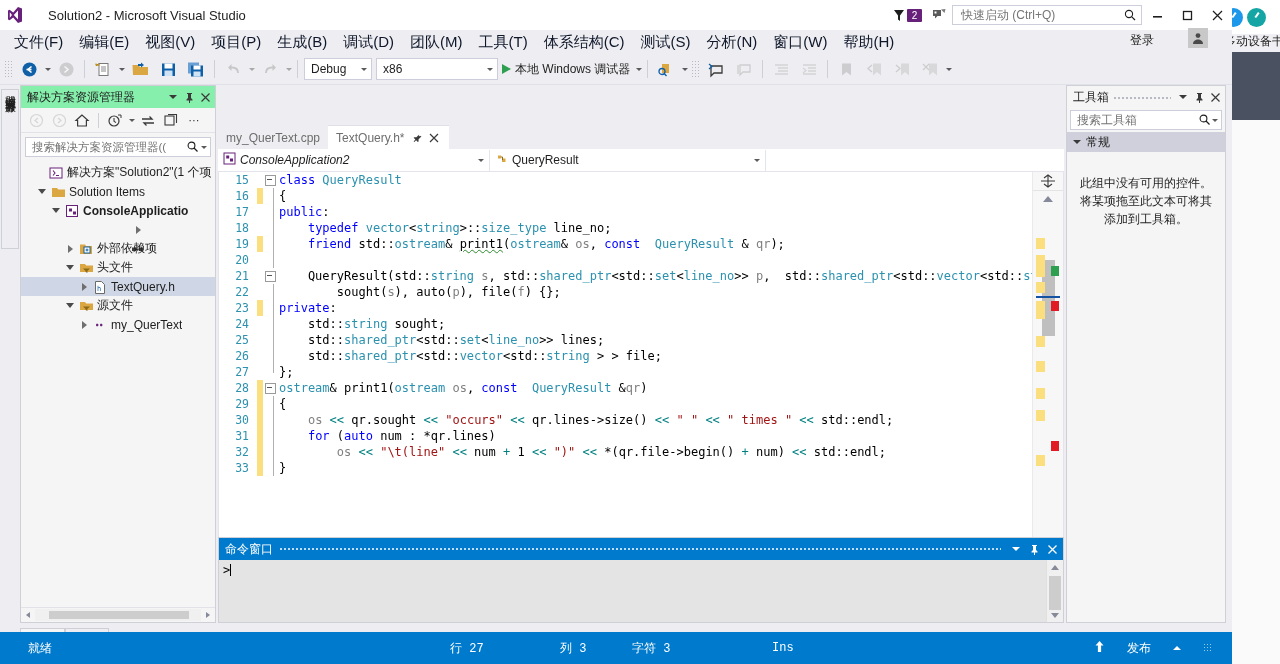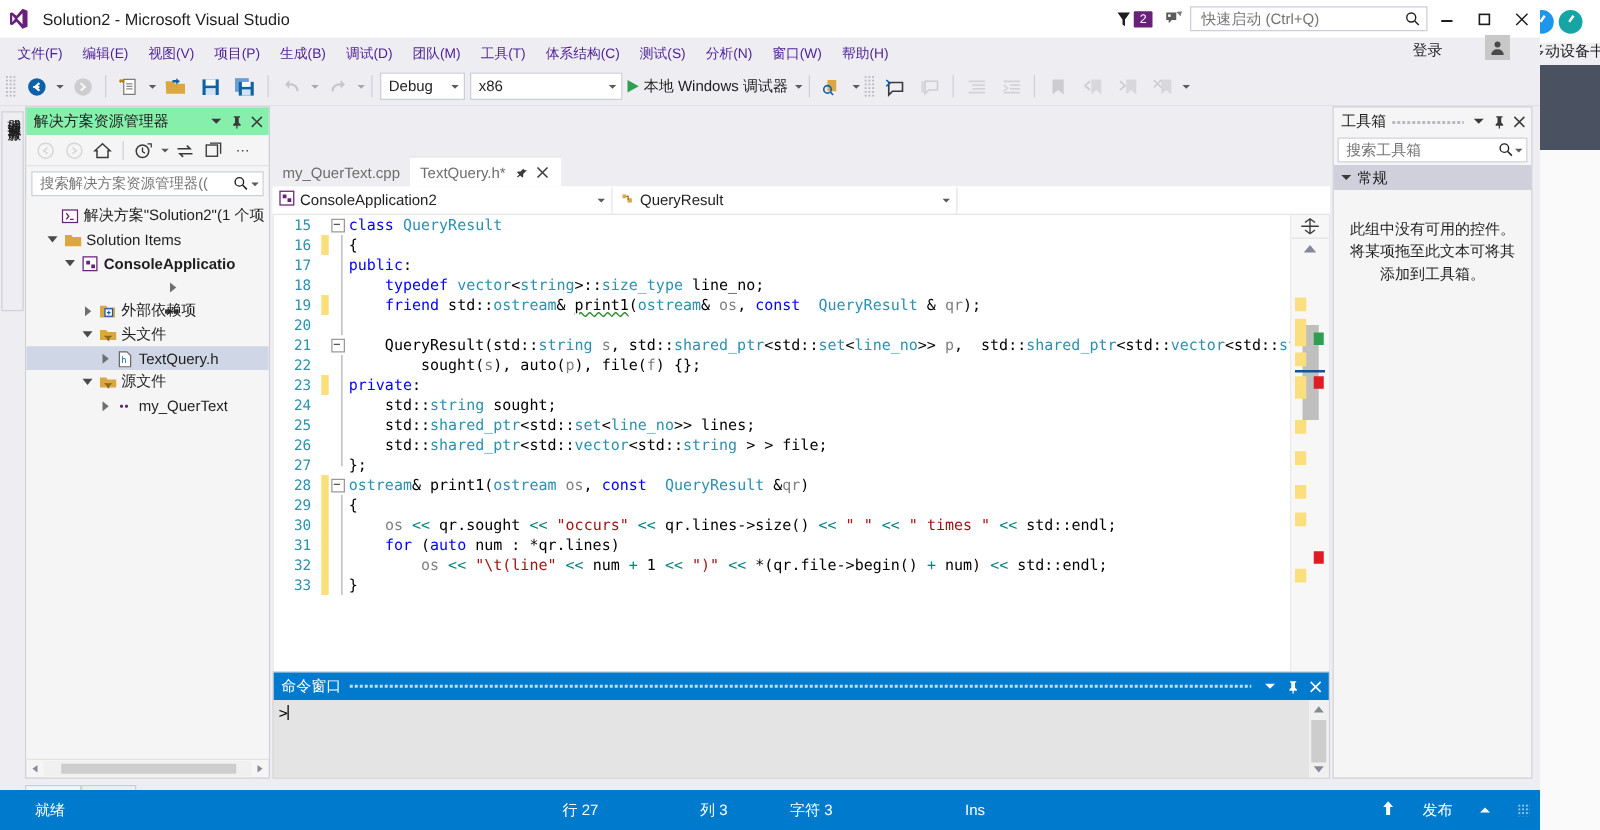--- a/index.html
+++ b/index.html
@@ -23,36 +23,36 @@
   .bg-dark{position:absolute;right:0;top:52px;width:56px;height:68px;background:#4a5160;}
   .bg-light{position:absolute;right:0;top:120px;width:56px;height:544px;background:#fafafa;border-left:1px solid #d6d6e0;}
 
   
   .vs{position:absolute;left:0;top:0;width:1232px;height:664px;background:#eeeef2;}
 
   
   .titlebar{position:relative;height:30px;background:#ffffff;display:flex;align-items:center;}
   .vs-logo{width:28px;height:30px;display:flex;align-items:center;justify-content:center;}
   .vs-logo svg{display:block;}
-  .title-text{font-size:13px;color:#1e1e1e;margin-left:6px;}
+  .title-text{font-size:13px;color:#1e1e1e;margin-left:20px;}
   .title-right{position:absolute;right:0;top:0;height:30px;display:flex;align-items:center;}
   .notif{display:flex;align-items:center;gap:2px;padding:0 6px;}
   .flag-ico{width:12px;height:12px;}
   .notif-badge{background:#68217a;color:#fff;font-size:10px;line-height:13px;padding:0 3px;border-radius:1px;min-width:9px;text-align:center;}
   .feedback-ico{width:22px;height:22px;display:flex;align-items:center;justify-content:center;}
   .quick{width:190px;height:20px;border:1px solid #cccedb;background:#fff;display:flex;align-items:center;padding:0 4px 0 6px;margin-left:2px;box-sizing:border-box;}
   .quick input{border:0;outline:0;font-size:12px;color:#6d6d6d;width:100%;background:transparent;font-family:inherit;}
   .mag{width:14px;height:14px;flex:0 0 auto;}
   .wbtn{width:30px;height:30px;display:flex;align-items:center;justify-content:center;}
   .signin{position:absolute;right:78px;top:32px;font-size:12px;color:#1e1e1e;}
   .avatar-box{position:absolute;right:24px;top:28px;width:20px;height:20px;background:#c8c8c8;display:flex;align-items:center;justify-content:center;}
 
   
   .menubar{height:24px;display:flex;align-items:center;padding-left:6px;background:#eeeef2;}
-  .menu-item{font-size:11px;color:#4c1d95;padding:16px 8px;white-space:nowrap;}
+  .menu-item{font-size:15px;color:#0f172a;padding:16px 8px;white-space:nowrap;}
 
   
   .toolbar{height:30px;display:flex;align-items:center;background:#eeeef2;padding-left:2px;border-bottom:1px solid #e0e0e8;}
   .grip{width:9px;height:18px;margin:0 2px;
     background-image:radial-gradient(#b9b9c4 40%,transparent 41%);
     background-size:3px 3px;background-position:0 0;}
   .tb{height:24px;min-width:24px;display:flex;align-items:center;justify-content:center;padding:0 2px;}
   .tb.dis{opacity:.38;}
   .caret{width:9px;height:22px;display:flex;align-items:center;justify-content:center;}
   .caret i{display:block;width:0;height:0;border-left:3.5px solid transparent;border-right:3.5px solid transparent;border-top:3.5px solid #5a5a5a;}
@@ -171,22 +171,22 @@
     background-image:radial-gradient(#b9b9c4 45%,transparent 46%);
     background-size:4px 4px;background-position:0 5px;background-repeat:repeat-x;}
   .tb-search{margin:2px 3px;height:20px;border:1px solid #cccedb;background:#fff;display:flex;align-items:center;padding:0 2px 0 4px;box-sizing:border-box;}
   .tb-search input{border:0;outline:0;width:100%;font-size:12px;color:#6d6d6d;background:transparent;font-family:inherit;}
   .tb-group{height:20px;background:#cfd0db;display:flex;align-items:center;padding-left:6px;font-size:12px;color:#1e1e1e;}
   .tb-empty{padding:22px 12px 0 12px;text-align:center;font-size:12px;color:#1e1e1e;line-height:18px;}
 
   
   .statusbar{position:absolute;left:0;top:632px;width:1232px;height:32px;background:#007acc;color:#fff;display:flex;align-items:center;font-size:12px;}
   .st-ready{padding-left:28px;}
-  .st-cell{position:absolute;}
-  .st-right{position:absolute;right:8px;display:flex;align-items:center;gap:22px;}
+  .st-cell{position:absolute;font-family:Liberation Mono, monospace;}
+  .st-right{position:absolute;right:19px;display:flex;align-items:center;gap:22px;}
   .st-grip{width:10px;height:10px;
     background-image:radial-gradient(rgba(255,255,255,.6) 45%,transparent 46%);
     background-size:3px 3px;}
 </style>
 </head>
 <body>
 
 <div class="app">
 
   <div class="bg-window">
@@ -659,21 +659,21 @@
             </span>
             <span class="x">
               <svg width="10" height="10" viewBox="0 0 10 10">
                   <path d="M1 1 9 9M9 1 1 9" stroke="#3a3a3a" stroke-width="1.2"></path>
                 </svg>
             </span>
           </div>
         </div>
 
         <div class="navbar">
-          <div class="navcombo" style="width:272px;">
+          <div class="navcombo" style="width:272px;font-style:italic;">
             <span>
               <svg width="13" height="13" viewBox="0 0 13 13">
                   <rect x="1" y="1" width="11" height="11" fill="#fff" stroke="#68217a"></rect>
                   <path d="M3.2 3.5h3v3h-3zM7 6.5h3v3H7z" fill="#68217a"></path>
                 </svg>
             </span>
             <span class="txt">ConsoleApplication2</span>
             <span class="caret">
                 <i></i>
               </span>

